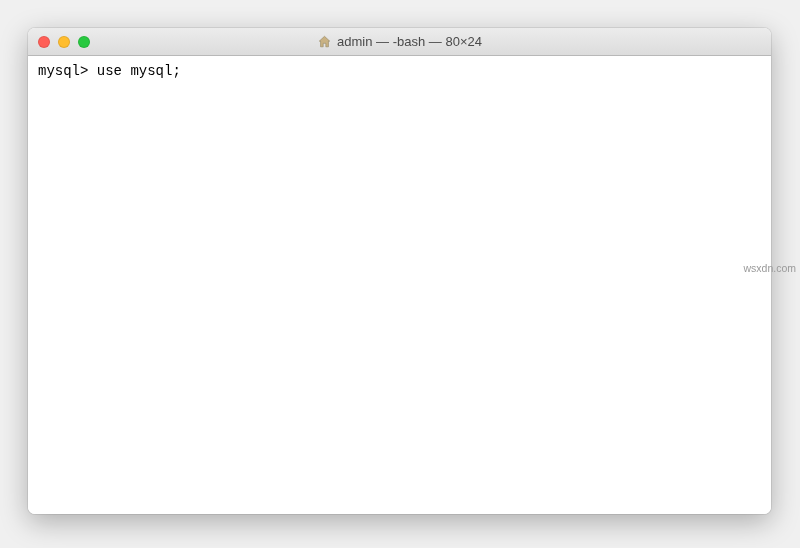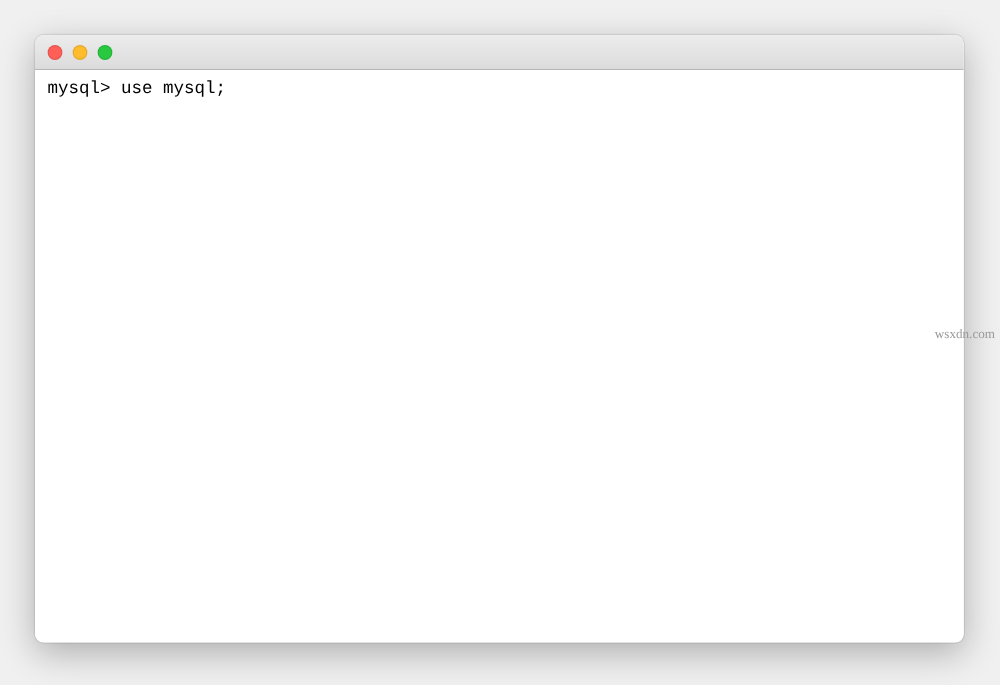--- a/index.html
+++ b/index.html
@@ -82,30 +82,38 @@
     }
     .line {
       display: block;
     }
     .watermark {
       position: absolute;
       right: 4px;
       top: 262px;
       font-size: 10.5px;
       color: #9a9a9a;
-      font-family: Liberation Serif, serif;
+      font-family: Liberation Sans, sans-serif;
     }
   </style>
 </head>
 <body>
 
 <div class="window">
   <div class="titlebar">
     <div class="traffic-lights">
       <div class="light close"></div>
       <div class="light min"></div>
       <div class="light max"></div>
     </div>
+    <div class="title">
+      <span class="home-icon">
+        <svg viewBox="0 0 16 16" width="15" height="14">
+          <path d="M8 1.5 L14 7 L12.5 7 L12.5 13.5 L9.5 13.5 L9.5 9.5 L6.5 9.5 L6.5 13.5 L3.5 13.5 L3.5 7 L2 7 Z" fill="#c9b284" stroke="#8a7a55" stroke-width="0.6"></path>
+        </svg>
+      </span>
+      <span>admin — -bash — 80×24</span>
+    </div>
   </div>
   <div class="terminal-content" id="terminal-content"><span class="line">mysql&gt; use mysql;</span></div>
 </div>
 
 <div class="watermark">wsxdn.com</div>
 
 </body></html>

